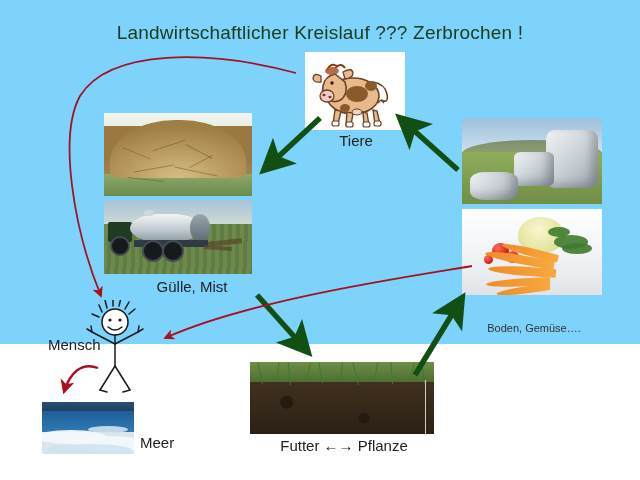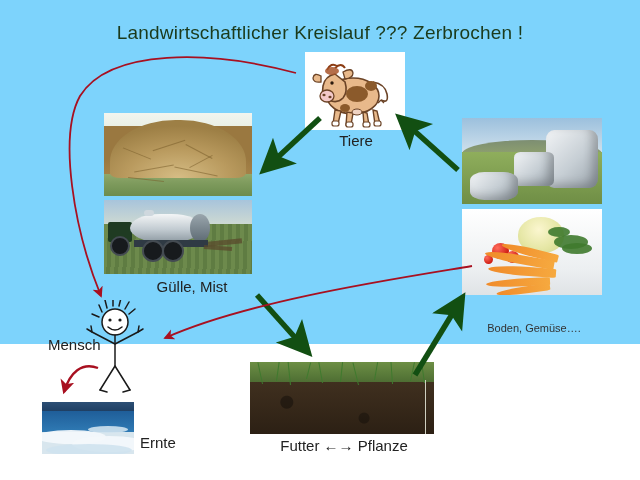--- a/index.html
+++ b/index.html
@@ -249,15 +249,15 @@
   <div class="lbl ctr" style="left:318px;top:132px;width:76px;">Tiere</div>
 
   <div class="lbl ctr" style="left:132px;top:278px;width:120px;">Gülle, Mist</div>
 
   <div class="lbl sub ctr" style="left:472px;top:322px;width:124px;">Boden, Gemüse….</div>
 
   <div class="lbl ctr" style="left:258px;top:437px;width:172px;">Futter ←→ Pflanze</div>
 
   <div class="lbl" style="left:48px;top:336px;">Mensch</div>
 
-  <div class="lbl" style="left:140px;top:434px;">Ernte</div>
+  <div class="lbl" style="left:140px;top:434px;">Meer</div>
 
 </div>
 
 </body></html>

